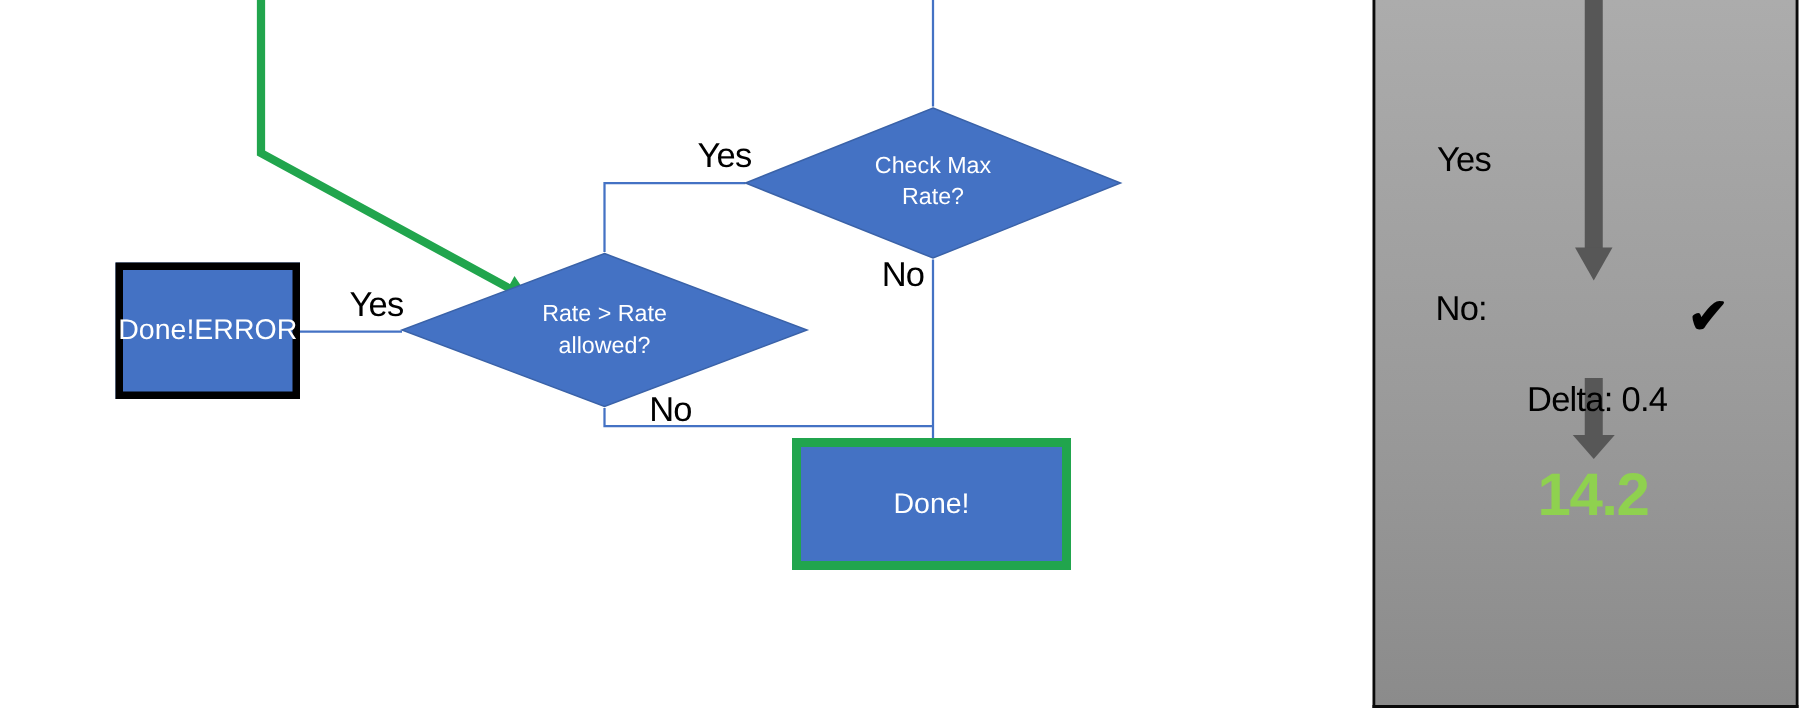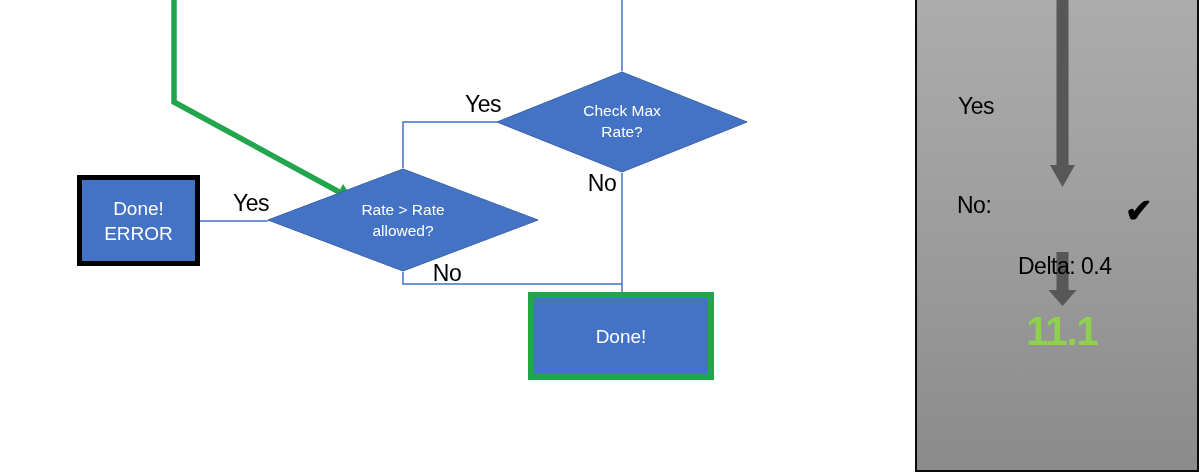--- a/index.html
+++ b/index.html
@@ -12,21 +12,21 @@
   .edge-label{
     position:absolute;transform:translate(-50%,-50%);
     font-size:23px;color:#000;white-space:nowrap;letter-spacing:-0.5px;
   }
   .diamond-label{
     position:absolute;transform:translate(-50%,-50%);
     color:#fff;font-size:15.5px;line-height:21px;text-align:center;white-space:nowrap;
   }
   .flow-box{
     position:absolute;background:#4472C4;color:#fff;
-    display:flex;flex-direction:column;align-items:center;justify-content:center;
+    display:flex;align-items:center;justify-content:center;
     font-size:19px;line-height:25px;text-align:center;
   }
   .box-done-error{left:77px;top:175px;width:123px;height:91px;border:5px solid #000;}
   .box-done{left:528px;top:292px;width:186px;height:88px;border:6px solid #21A54D;}
   .panel{
     position:absolute;left:915px;top:0;width:284px;height:472px;
     border-left:2px solid #0a0a0a;border-right:2px solid #0a0a0a;border-bottom:2px solid #0a0a0a;
     background:linear-gradient(180deg,#ACACAC 0%,#9B9B9B 55%,#8B8B8B 100%);
   }
   .panel-svg{position:absolute;left:0;top:0;}
@@ -86,16 +86,16 @@
     <svg class="panel-svg" width="280" height="472" viewBox="0 0 280 472">
       <rect x="139.5" y="0" width="12" height="166" fill="#575757"></rect>
       <polygon points="133,165 158,165 145.5,187" fill="#575757"></polygon>
       <rect x="139.5" y="252" width="12" height="39" fill="#575757"></rect>
       <polygon points="131.5,290 159.5,290 145.5,306" fill="#575757"></polygon>
     </svg>
     <div class="panel-text p-yes">Yes</div>
     <div class="panel-text p-no">No:</div>
     <div class="panel-text p-delta">Delta: 0.4</div>
     <div class="panel-text p-check">✔</div>
-    <div class="p-result">11.1</div>
+    <div class="p-result">14.2</div>
   </div>
 
 </div>
 
 </body></html>

